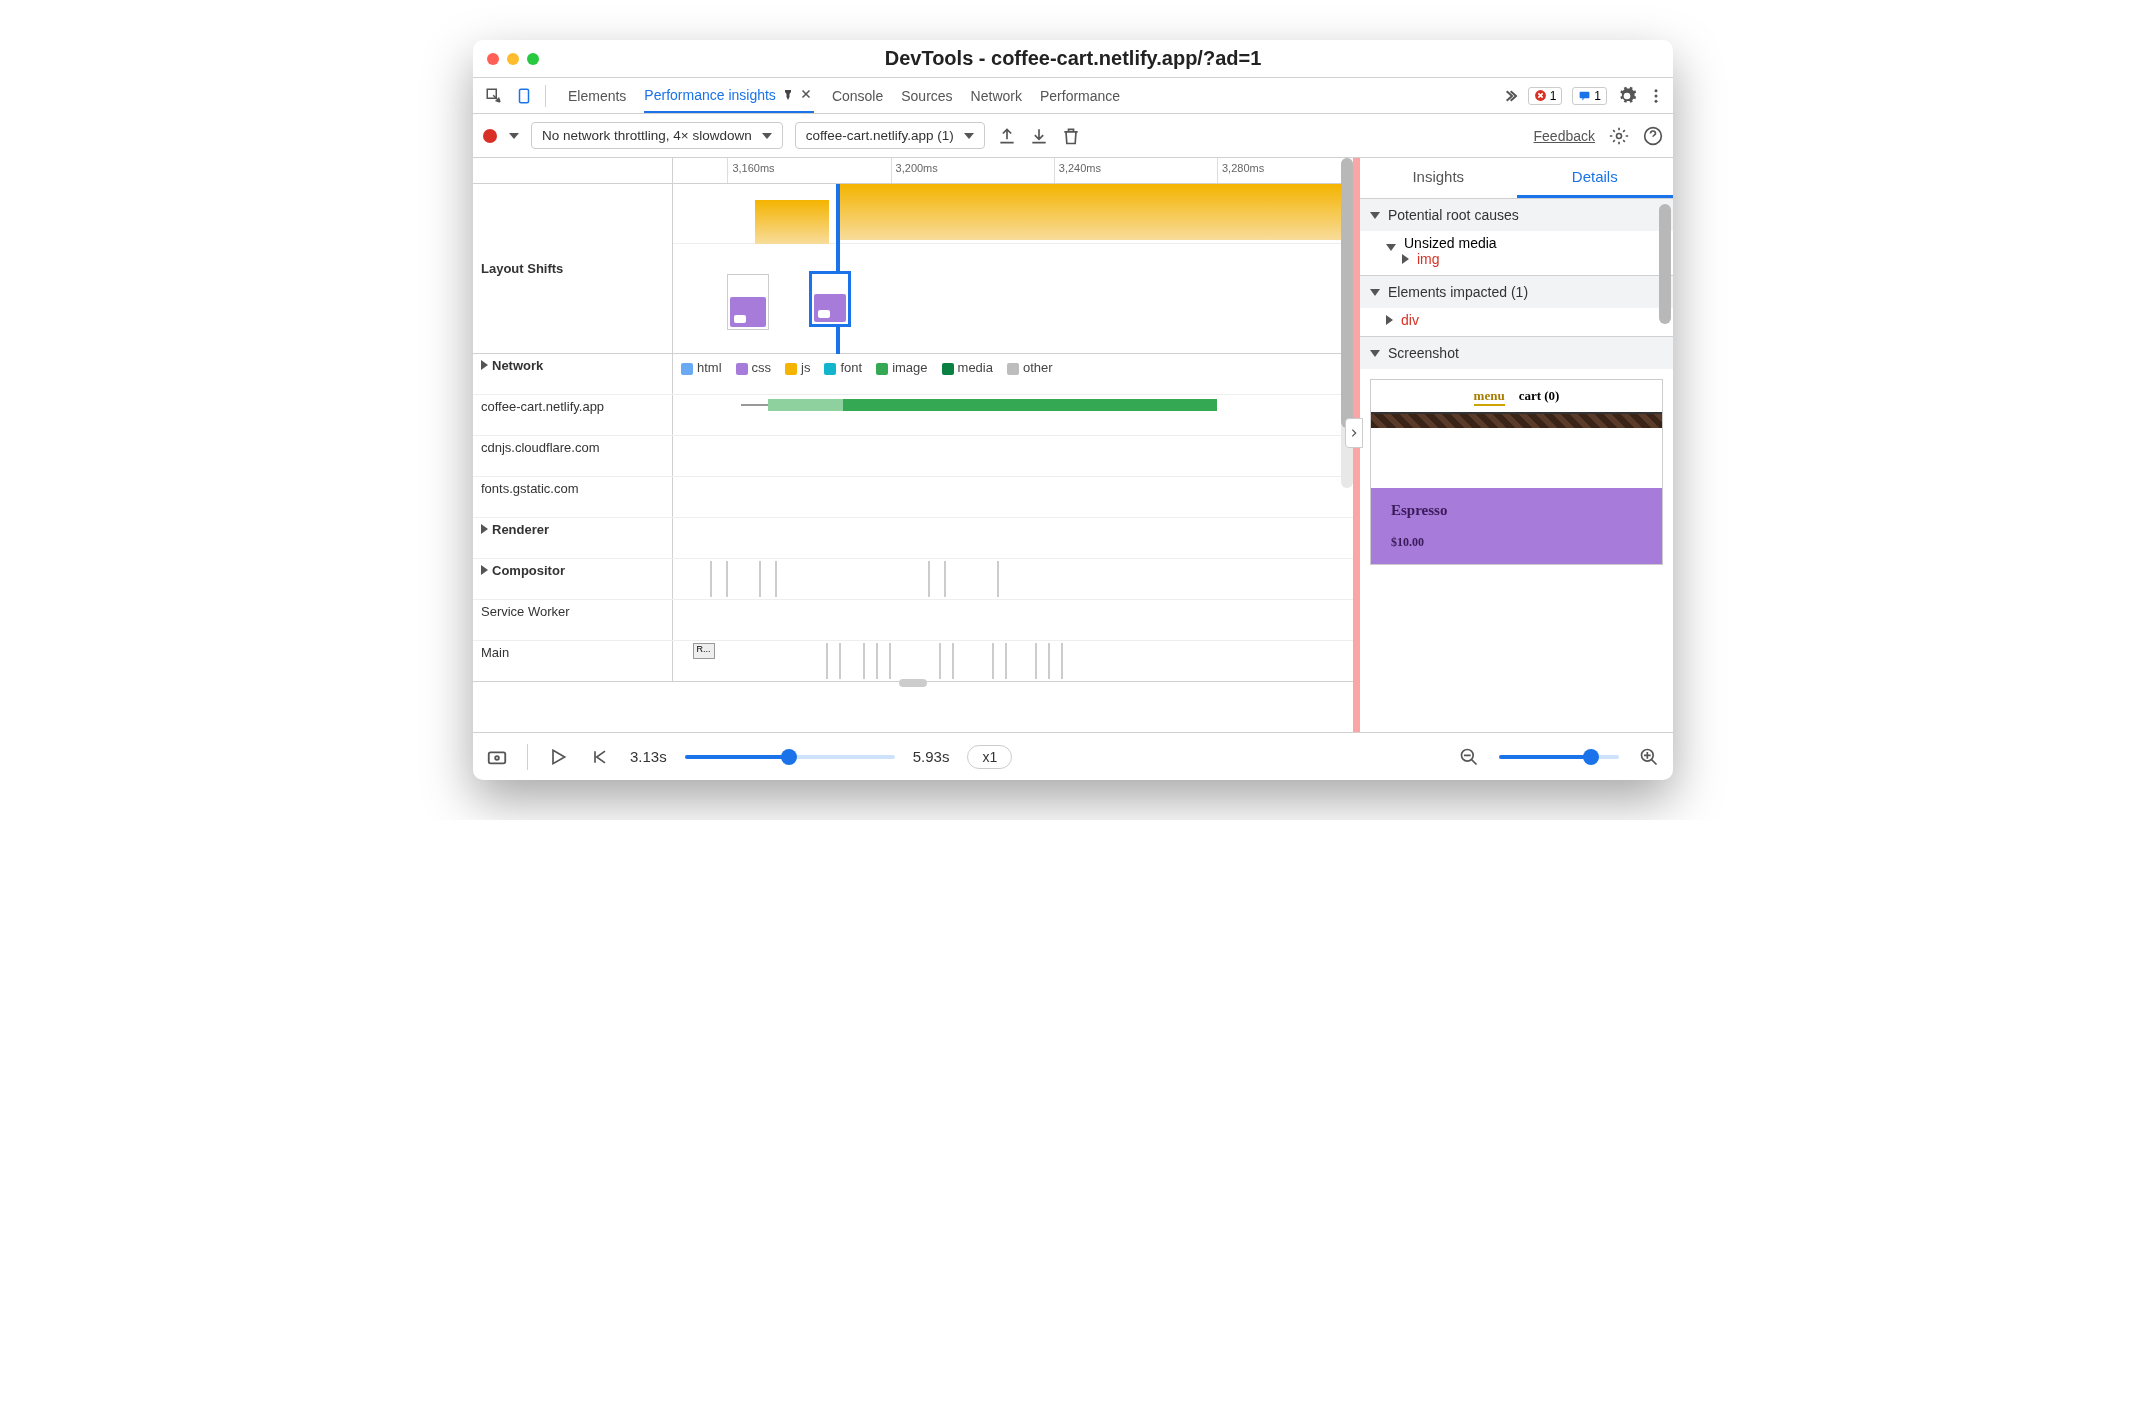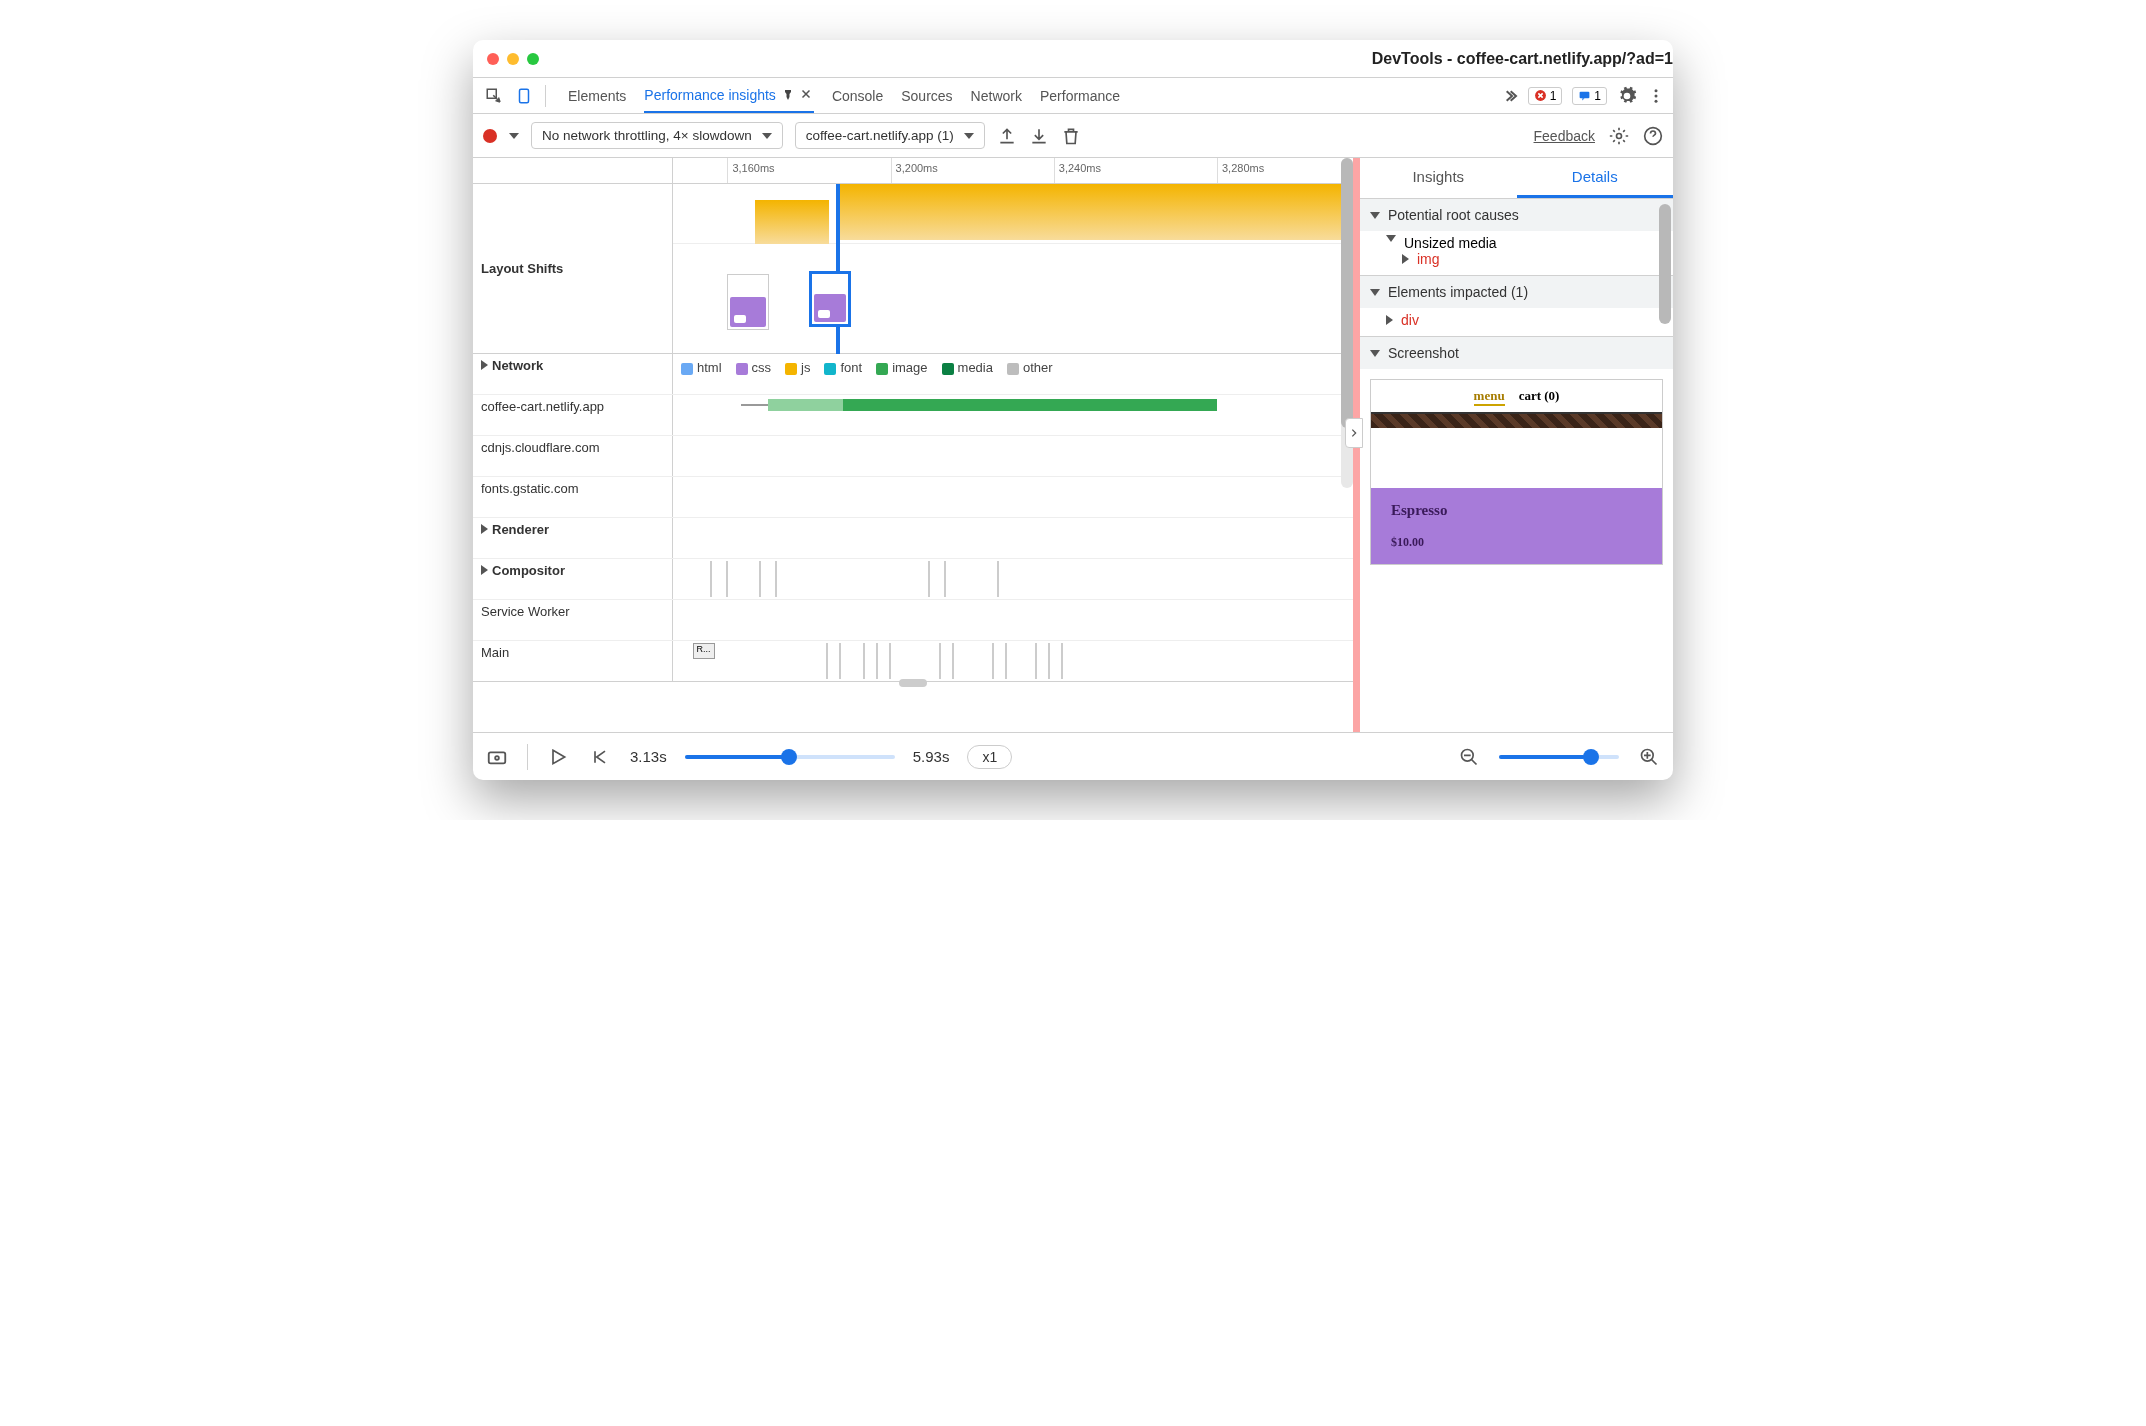--- a/index.html
+++ b/index.html
@@ -4,21 +4,21 @@
 <style>
   * { box-sizing: border-box; margin: 0; padding: 0; }
   body { font-family: -apple-system, "Helvetica Neue", Arial, sans-serif; background: #fff; }
   .window { width: 1200px; height: 740px; margin: 40px auto; background: #fff; border-radius: 10px; box-shadow: 0 20px 50px rgba(0,0,0,0.35); overflow: hidden; display: flex; flex-direction: column; }
 
   
   .titlebar { height: 38px; display: flex; align-items: center; padding: 0 14px; border-bottom: 1px solid #d0d0d0; position: relative; }
   .traffic { display: flex; gap: 8px; }
   .traffic span { width: 12px; height: 12px; border-radius: 50%; }
   .tclose { background:#ff5f57; } .tmin { background:#febc2e; } .tmax { background:#28c840; }
-  .title { position:absolute; left:0; right:0; text-align:right; font-weight:700; font-size:16px; color:#222; pointer-events:none; }
+  .title { position:absolute; left:0; right:0; text-align:center; font-weight:700; font-size:20px; color:#222; pointer-events:none; }
 
   
   .tabbar { height: 36px; display:flex; align-items:center; padding:0 8px; border-bottom:1px solid #d0d0d0; gap:4px; }
   .tabbar .iconbtn { width:26px; height:26px; display:flex; align-items:center; justify-content:center; color:#555; }
   .tabs { display:flex; align-items:center; gap:18px; margin-left:14px; }
   .tab { font-size:14px; color:#555; padding:8px 0; display:flex; align-items:center; gap:6px; }
   .tab.active { color:#1a73e8; border-bottom:2px solid #1a73e8; font-weight:500; }
   .tab .pin { font-size:12px; color:#444; }
   .tab .close { width:14px; height:14px; color:#555; }
   .tabright { margin-left:auto; display:flex; align-items:center; gap:10px; }
@@ -346,21 +346,21 @@
       <div class="rtabs">
         <div class="rtab">Insights</div>
         <div class="rtab active">Details</div>
       </div>
       <div class="section">
         <div class="section-h">
             <span class="tri down"></span>
             <span>Potential root causes</span>
           </div>
         <div class="section-body" style="background:#fff;">
-          <div style="display:flex;align-items:flex-start;gap:4px;">
+          <div style="display:flex;align-items:flex-end;gap:4px;">
               <span class="tri down"></span>
               <span>Unsized media</span>
             </div>
           <div class="indent">
               <span class="tri"></span>
               <span class="redtxt">img</span>
             </div>
         </div>
       </div>
       <div class="section">

